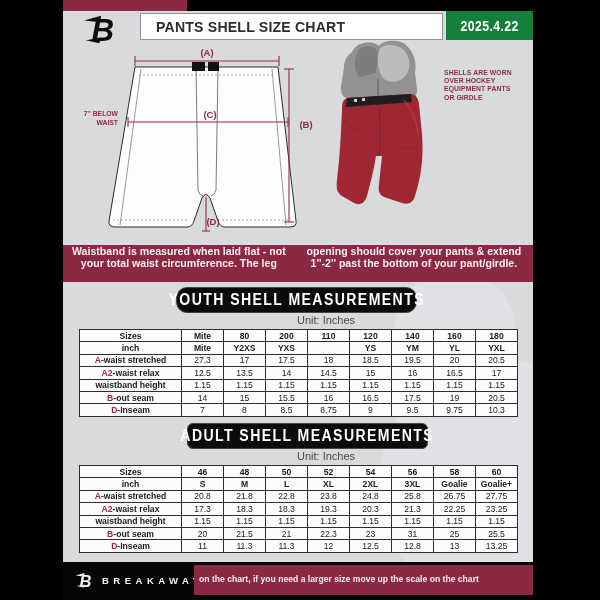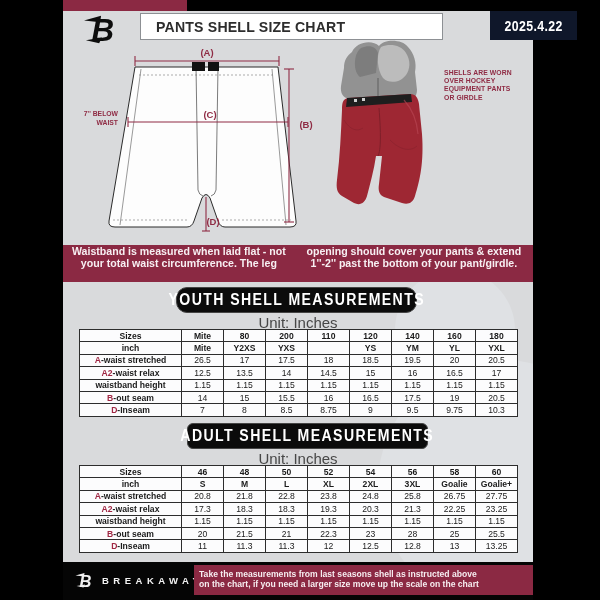--- a/index.html
+++ b/index.html
@@ -7,22 +7,22 @@
        font-family:"Liberation Sans",sans-serif;}
   .abs{position:absolute;}
   
   #top-maroon-bar{left:63px;top:0;width:124px;height:11px;background:#8b2943;}
   #header-strip{left:63px;top:11px;width:470px;height:34px;background:#d9dadc;}
   #brand-logo{left:76px;top:11px;width:52px;height:36px;}
   #title-box{left:140px;top:13px;width:303px;height:27px;background:#fff;
              border:1px solid #8d9094;display:flex;align-items:center;box-sizing:border-box;}
   #title-box span{display:inline-block;margin-left:15px;font-size:15px;font-weight:bold;
              color:#2d2d2d;letter-spacing:.2px;transform:scaleX(.94);transform-origin:left center;white-space:nowrap;}
-  #date-box{left:446px;top:11px;width:87px;height:29px;background:#0f172a;display:flex;
-            align-items:center;justify-content:center;margin-left:44px;}
+  #date-box{left:446px;top:11px;width:87px;height:29px;background:#15803d;display:flex;
+            align-items:center;justify-content:center;}
   #date-box span{color:#fff;font-weight:bold;font-size:15px;letter-spacing:.5px;
             display:inline-block;transform:scaleX(.82);white-space:nowrap;}
   
   #main-bg{left:63px;top:45px;width:470px;height:517px;background:#d9dadc;overflow:hidden;}
   .wm{position:absolute;border-radius:50%;background:#dfe1e4;}
   #wm-1{left:332px;top:225px;width:120px;height:120px;}
   #wm-2{left:315px;top:315px;width:250px;height:250px;}
   #diagram-svg{left:63px;top:45px;width:270px;height:200px;}
   #shell-photo{left:332px;top:38px;width:118px;height:185px;}
   #photo-caption{left:444px;top:69px;width:86px;color:#8f2b44;font-size:6.8px;
@@ -30,21 +30,21 @@
   
   #banner{left:63px;top:245px;width:470px;height:37px;background:#8b2943;color:#f7eff2;
           display:flex;flex-direction:row;justify-content:center;text-align:center;
           font-size:10.6px;font-weight:bold;line-height:12.2px;}
   
   .sec-box{width:241px;height:26px;left:176px;background:#0b0b0b;border:1px solid #454545;
            border-radius:6px;display:flex;align-items:center;justify-content:center;box-sizing:border-box;}
   .sec-box span{color:#fff;font-weight:bold;font-size:16px;letter-spacing:1.6px;
            display:inline-block;transform:scaleX(.88);white-space:nowrap;}
   #youth-box{top:287px;border-radius:11px;} #adult-box{top:423px;margin-left:11px;}
-  .unit{left:63px;width:470px;text-align:center;color:#474747;font-size:15px;}
+  .unit{left:63px;width:470px;text-align:center;color:#474747;font-size:11px;padding-left:28px;}
   #youth-unit{top:314px;} #adult-unit{top:450px;}
   
   .meas{position:absolute;left:79px;border-collapse:collapse;table-layout:fixed;width:438px;}
   #youth-table{top:329px;} #adult-table{top:465px;}
   .meas td{border:1px solid #2d2d2d;background:#fcfcfd;height:11.4px;font-size:8.6px;
            line-height:10px;text-align:center;color:#1a1a1a;padding:0;white-space:nowrap;overflow:hidden;}
   .meas td.lbl{font-weight:bold;}
   .meas tr.hdr td{font-weight:bold;}
   .pre{color:#a02743;font-weight:bold;}
   
@@ -170,21 +170,21 @@
         <td>Y2XS</td>
         <td>YXS</td>
         <td></td>
         <td>YS</td>
         <td>YM</td>
         <td>YL</td>
         <td>YXL</td>
       </tr>
       <tr>
         <td class="lbl"><span class="pre">A</span>-waist stretched</td>
-        <td>26.5</td>
+        <td>27.3</td>
         <td>17</td>
         <td>17.5</td>
         <td>18</td>
         <td>18.5</td>
         <td>19.5</td>
         <td>20</td>
         <td>20.5</td>
       </tr>
       <tr>
         <td class="lbl"><span class="pre">A2</span>-waist relax</td>
@@ -298,21 +298,21 @@
         <td>1.15</td>
         <td>1.15</td>
       </tr>
       <tr>
         <td class="lbl"><span class="pre">B</span>-out seam</td>
         <td>20</td>
         <td>21.5</td>
         <td>21</td>
         <td>22.3</td>
         <td>23</td>
-        <td>28</td>
+        <td>31</td>
         <td>25</td>
         <td>25.5</td>
       </tr>
       <tr>
         <td class="lbl"><span class="pre">D</span>-Inseam</td>
         <td>11</td>
         <td>11.3</td>
         <td>11.3</td>
         <td>12</td>
         <td>12.5</td>
@@ -326,15 +326,14 @@
 <div class="abs" id="footer-bar"></div>
 <div class="abs" id="footer-brand">
   <svg width="22" height="22" viewBox="0 0 44 38">
     <path d="M3,10 L21,5 L20,12 Z" fill="#f0f0f0"></path>
     <path d="M5,31 L22,28 L19,34 Z" fill="#f0f0f0"></path>
     <text x="11" y="32" font-family="DejaVu Serif" font-style="italic" font-weight="bold" font-size="33" fill="#f0f0f0">B</text>
   </svg>
   <span id="footer-brand-name">BREAKAWAY</span>
 </div>
 <div class="abs" id="footer-note">
-  <div>Take the measurements from last seasons shell as instructed above</div>
   <div>on the chart, if you need a larger size move up the scale on the chart</div>
 </div>
 
 </body></html>

